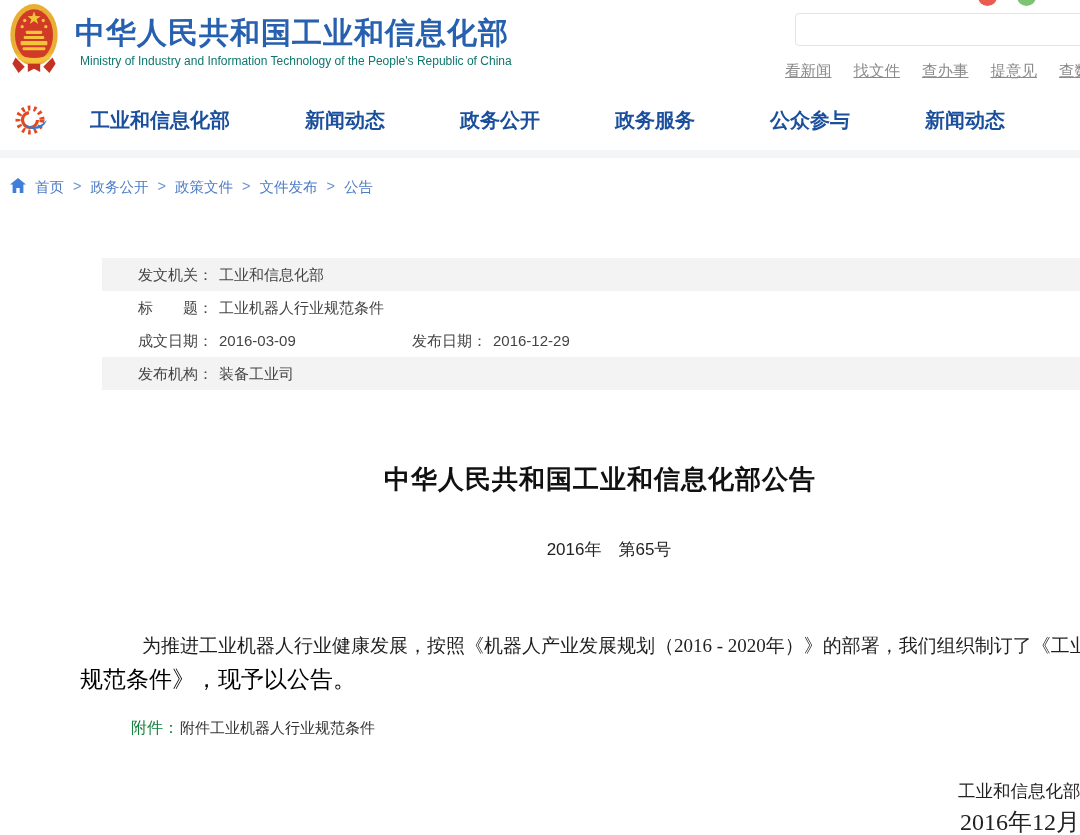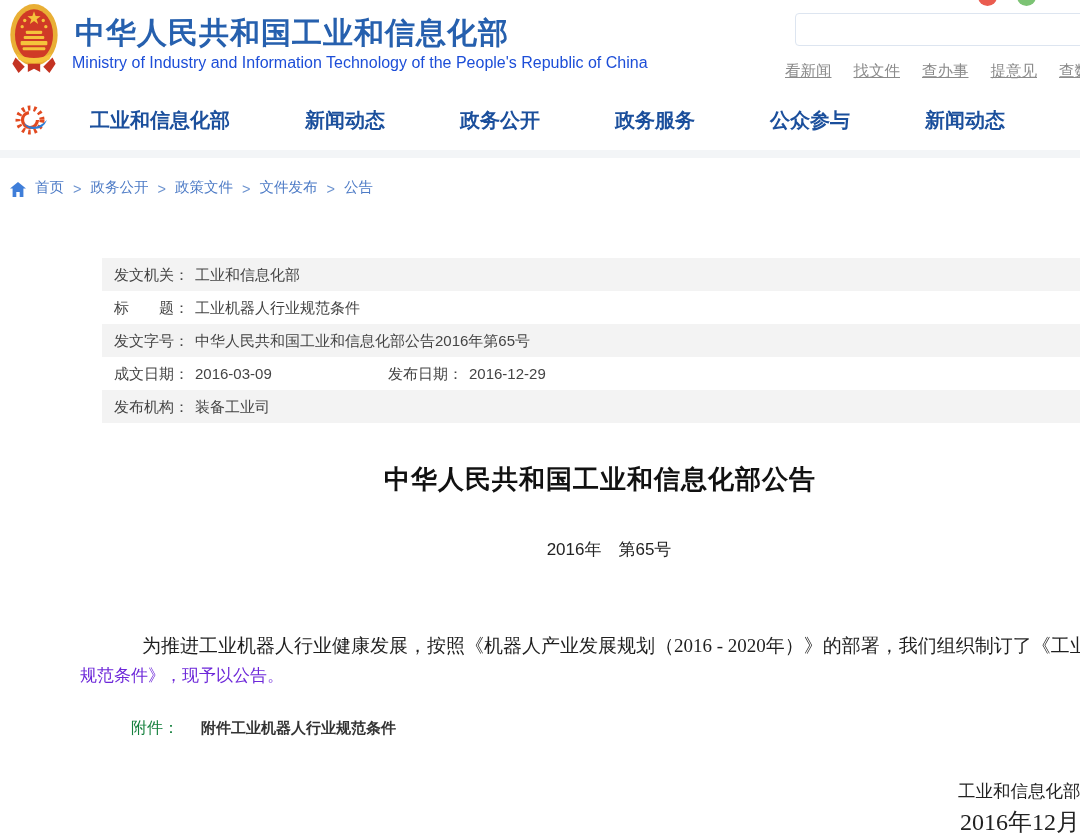--- a/index.html
+++ b/index.html
@@ -14,22 +14,22 @@
 
   
   .header { position: absolute; left: 0; top: 0; width: 1080px; height: 90px; background: #fff; }
   .emblem { position: absolute; left: 6px; top: 2px; width: 56px; height: 72px; }
   .site-title {
     position: absolute; left: 75px; top: 13px;
     font-size: 30px; font-weight: bold; color: #2660ae; letter-spacing: 1px;
     white-space: nowrap;
   }
   .site-subtitle {
-    position: absolute; left: 72px; top: 54px;
-    font-size: 16px; color: #1d4ed8; white-space: nowrap;
+    position: absolute; left: 80px; top: 54px;
+    font-size: 12px; color: #0f766e; white-space: nowrap;
   }
   .search-input {
     position: absolute; left: 795px; top: 13px; width: 370px; height: 33px;
     border: 1px solid #dde5f0; border-radius: 4px; background: #fff;
     outline: none; padding: 0 10px; font-size: 14px;
   }
   .quick-links {
     position: absolute; left: 785px; top: 61px;
     display: flex; gap: 22px; white-space: nowrap;
     font-size: 15.5px; color: #8b8b8b;
@@ -46,51 +46,51 @@
     position: absolute; left: 90px; top: 0; height: 60px;
     display: flex; align-items: center; gap: 75px;
     font-size: 20px; font-weight: bold; color: #1b4f9c; white-space: nowrap;
   }
   .nav-items div { cursor: pointer; }
   .gray-band { position: absolute; left: 0; top: 150px; width: 1080px; height: 8px; background: #f3f5f7; }
 
   
   .breadcrumb {
     position: absolute; left: 10px; top: 178px;
-    display: flex; align-items: flex-end; gap: 9px;
+    display: flex; align-items: flex-start; gap: 9px;
     font-size: 14.5px; color: #4d7bc6; white-space: nowrap;
   }
   .breadcrumb .crumb { cursor: pointer; }
   .breadcrumb .sep { color: #6d93cf; }
   .home-icon { width: 16px; height: 15px; display: inline-block; }
 
   
   .meta-table { position: absolute; left: 102px; top: 258px; width: 978px; font-size: 15px; color: #444; }
   .meta-row { position: relative; height: 33px; line-height: 33px; padding-left: 12px; white-space: nowrap; }
   .meta-row.gray { background: #f3f3f3; }
-  .meta-label { color: #444; }
+  .meta-label { color: #444; margin-left: 24px; }
   .meta-value { color: #444; margin-left: 6px; }
   .meta-cell2 { position: absolute; left: 286px; top: 0; text-align: center; }
 
   
   .doc-title {
     position: absolute; left: 0; top: 462px; width: 1200px;
     text-align: center; font-size: 26px; font-weight: bold; color: #111;
     letter-spacing: 1px; white-space: nowrap;
   }
   .doc-number {
     position: absolute; left: 0; top: 538px; width: 1218px;
     text-align: center; font-size: 17px; color: #222; white-space: nowrap;
   }
   .serif { font-family: "Liberation Serif", "DejaVu Serif", serif; }
   .para-line1 { position: absolute; left: 142px; top: 633px; font-size: 19px; color: #1f1f1f; white-space: nowrap; }
-  .para-line2 { position: absolute; left: 80px; top: 664px; font-size: 17px; color: #6d28d9; white-space: nowrap; }
+  .para-line2 { position: absolute; left: 80px; top: 664px; font-size: 23px; color: #000000; white-space: nowrap; }
   .attachment { position: absolute; left: 131px; top: 718px; white-space: nowrap; }
   .attachment-label { font-size: 16px; color: #15803d; }
-  .attachment-link { font-size: 15px; color: #333; margin-left: 22px; cursor: pointer; font-weight: bold; }
+  .attachment-link { font-size: 15px; color: #333; margin-left: 1px; cursor: pointer; }
   .sign-name { position: absolute; left: 958px; top: 779px; font-size: 17.5px; color: #222; white-space: nowrap; }
   .sign-date { position: absolute; left: 960px; top: 806px; font-size: 24px; color: #222; white-space: nowrap; }
 </style>
 </head>
 <body>
 
 <div class="header">
   <svg class="emblem" viewBox="0 0 48 70">
     <ellipse cx="24" cy="32" rx="23" ry="30" fill="#e9af35"></ellipse>
     <ellipse cx="24" cy="32" rx="18.5" ry="25" fill="#d03a26"></ellipse>
@@ -159,23 +159,20 @@
   <span class="crumb">公告</span>
 </div>
 
 <div class="meta-table">
   <div class="meta-row gray">
     <span class="meta-label">发文机关：</span><span class="meta-value">工业和信息化部</span>
   </div>
   <div class="meta-row">
     <span class="meta-label">标　　题：</span><span class="meta-value">工业机器人行业规范条件</span>
   </div>
-  <div class="meta-row gray">
-    <span class="meta-label">发文字号：</span><span class="meta-value">中华人民共和国工业和信息化部公告2016年第65号</span>
-  </div>
   <div class="meta-row">
     <span class="meta-label">成文日期：</span><span class="meta-value">2016-03-09</span>
     <span class="meta-cell2">
       <span class="meta-label">发布日期：</span><span class="meta-value">2016-12-29</span>
     </span>
   </div>
   <div class="meta-row gray">
     <span class="meta-label">发布机构：</span><span class="meta-value">装备工业司</span>
   </div>
 </div>

